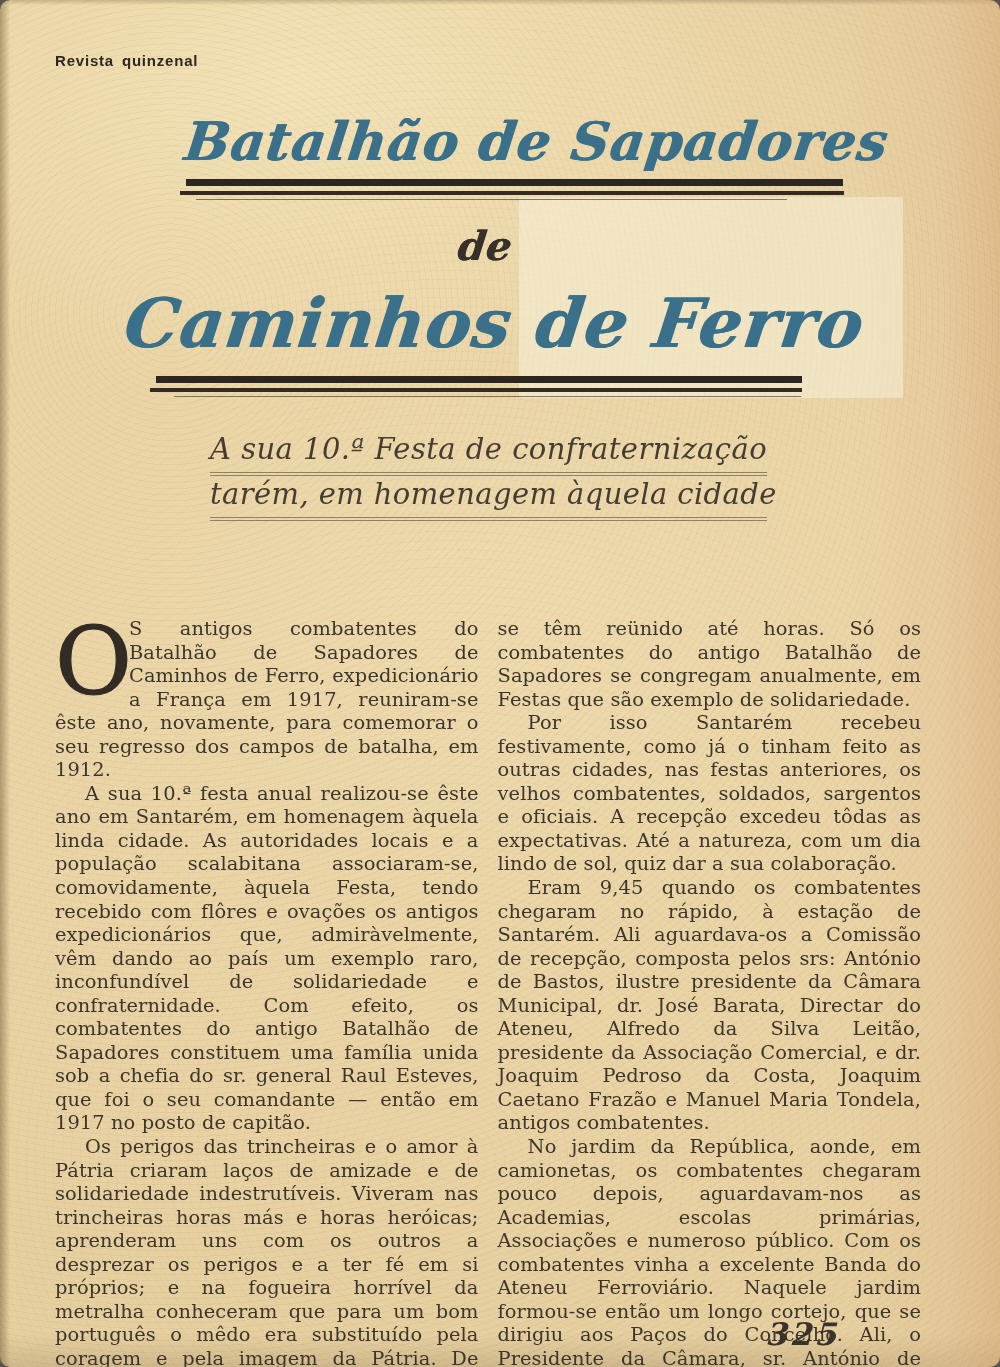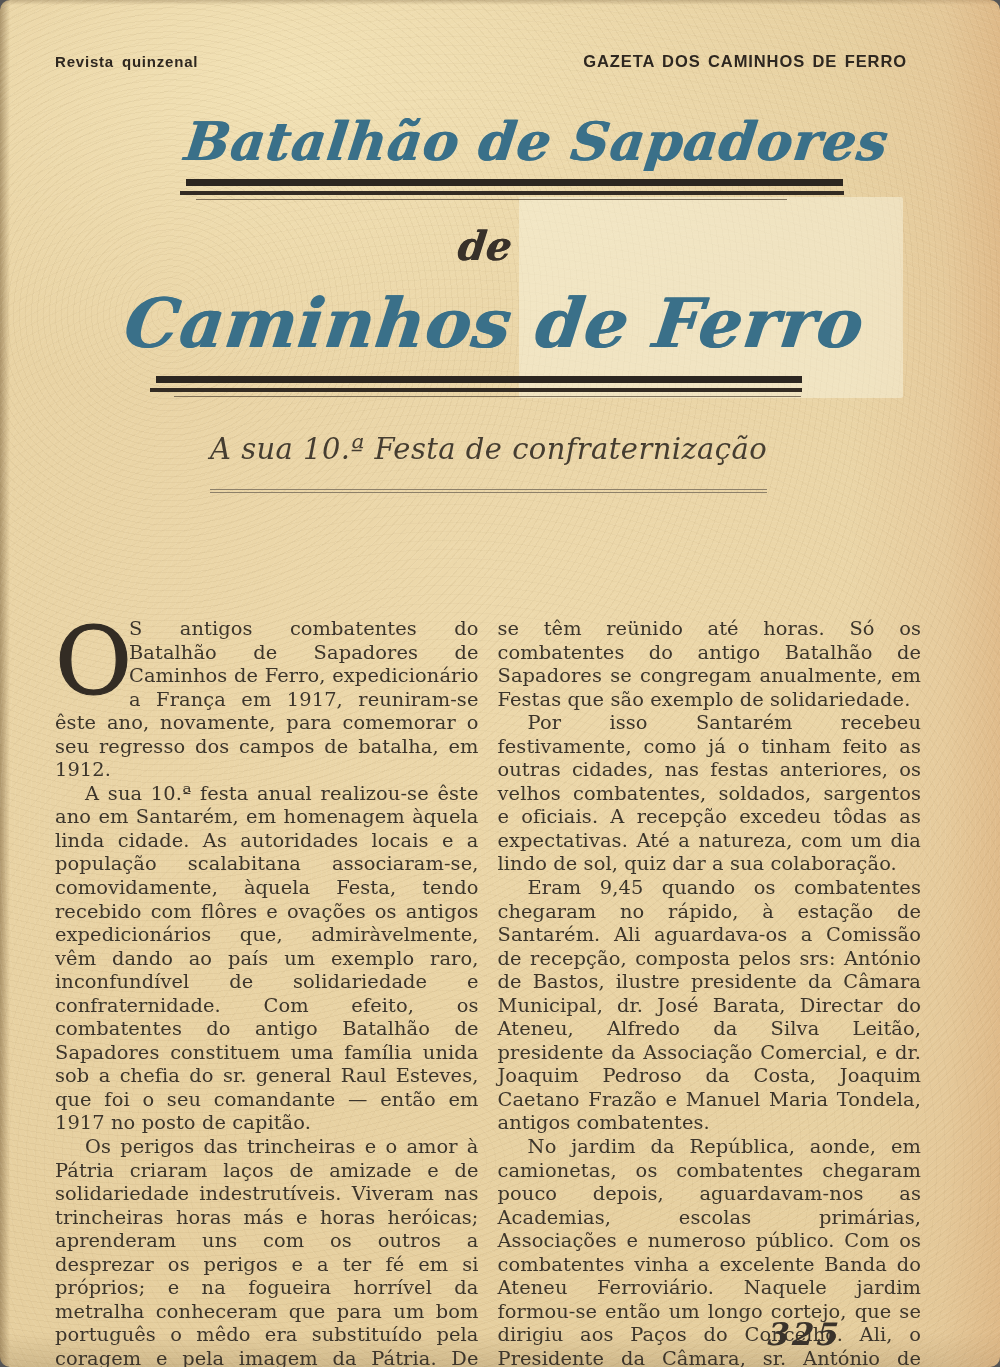--- a/index.html
+++ b/index.html
@@ -69,21 +69,21 @@
   .rule-med{height:3.5px;background:#332b23;margin-top:5px;margin-left:-6px;width:101%;}
   .rule-thin{height:1.8px;background:#544738;opacity:.7;margin-top:4px;margin-left:10px;width:90%;}
   .rule-2 .rule-thin{margin-left:18px;width:97%;}
   .subtitle{
     position:absolute;top:432px;left:210px;width:557px;
     font-style:italic;font-size:29px;color:#453d31;
     letter-spacing:.4px;
   }
   .subtitle-line{
     display:block;line-height:34px;
-    padding-bottom:23px;margin-bottom:1px;
+    padding-bottom:6px;margin-bottom:1px;
     border-bottom:4px double #8d8069;
     text-align:justify;text-align-last:justify;
     white-space:nowrap;
   }
   .article{
     position:absolute;top:617px;left:55px;width:866px;
     display:flex;gap:19px;
     color:#3c352b;
     font-size:19.4px;line-height:23.55px;
     text-align:justify;
@@ -110,21 +110,20 @@
 </style>
 </head>
 <body>
 
 <div class="page">
   <div class="texture"></div>
   <div class="light-patch"></div>
 
   <div class="header">
     <span class="header-left">Revista quinzenal</span>
-    <span class="header-right">GAZETA DOS CAMINHOS DE FERRO</span>
   </div>
 
   <div class="title-1 script">Batalhão de Sapadores</div>
 
   <div class="rule-1">
     <div class="rule-thick"></div>
     <div class="rule-med"></div>
     <div class="rule-thin"></div>
   </div>
 
@@ -133,20 +132,21 @@
   <div class="title-2 script">Caminhos de Ferro</div>
 
   <div class="rule-2">
     <div class="rule-thick"></div>
     <div class="rule-med"></div>
     <div class="rule-thin"></div>
   </div>
 
   <div class="subtitle">
     <span class="subtitle-line">A sua 10.ª Festa de confraternização</span>
+    <span class="subtitle-line">tarém, em homenagem àquela cidade</span>
   </div>
 
   <div class="article">
     <div class="col">
       <p>
         <span class="dropcap">O</span><span>S antigos combatentes do Batalhão de Sapadores de Caminhos de Ferro, expedicionário a França em 1917, reuniram-se êste ano, novamente, para comemorar o seu regresso dos campos de batalha, em 1912.</span>
       </p>
       <p>A sua 10.ª festa anual realizou-se êste ano em Santarém, em homenagem àquela linda cidade. As autoridades locais e a população scalabitana associaram-se, comovidamente, àquela Festa, tendo recebido com flôres e ovações os antigos expedicionários que, admiràvelmente, vêm dando ao país um exemplo raro, inconfundível de solidariedade e confraternidade. Com efeito, os combatentes do antigo Batalhão de Sapadores constituem uma família unida sob a chefia do sr. general Raul Esteves, que foi o seu comandante — então em 1917 no posto de capitão.</p>
       <p>Os perigos das trincheiras e o amor à Pátria criaram laços de amizade e de solidariedade indestrutíveis. Viveram nas trincheiras horas más e horas heróicas; aprenderam uns com os outros a desprezar os perigos e a ter fé em si próprios; e na fogueira horrível da metralha conheceram que para um bom português o mêdo era substituído pela coragem e pela imagem da Pátria. De portugueses de todos os recantos do país se compunha aquele Batalhão: desde minhotos e transmontanos a alentejanos e algarvios. As nossas ilhas também tiveram ali representantes seus. E de todos êsses valentes portugueses constituiu-se uma Família enorme. Essa Família, como se vê, mantem ainda com galhardia, com sinceridade os seus velhos laços de boa amizade. Das outras unidades — nenhuns combatentes</p>
     </div>

